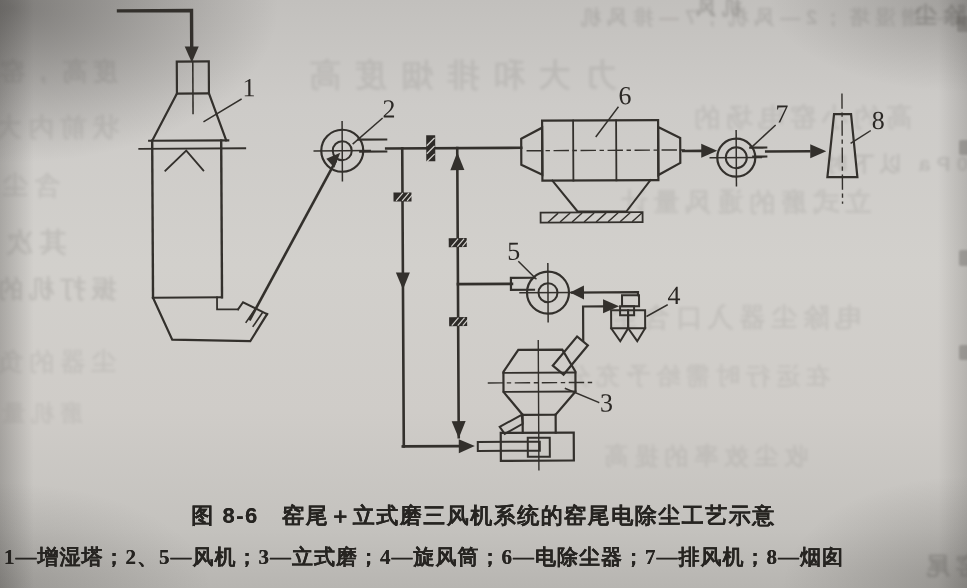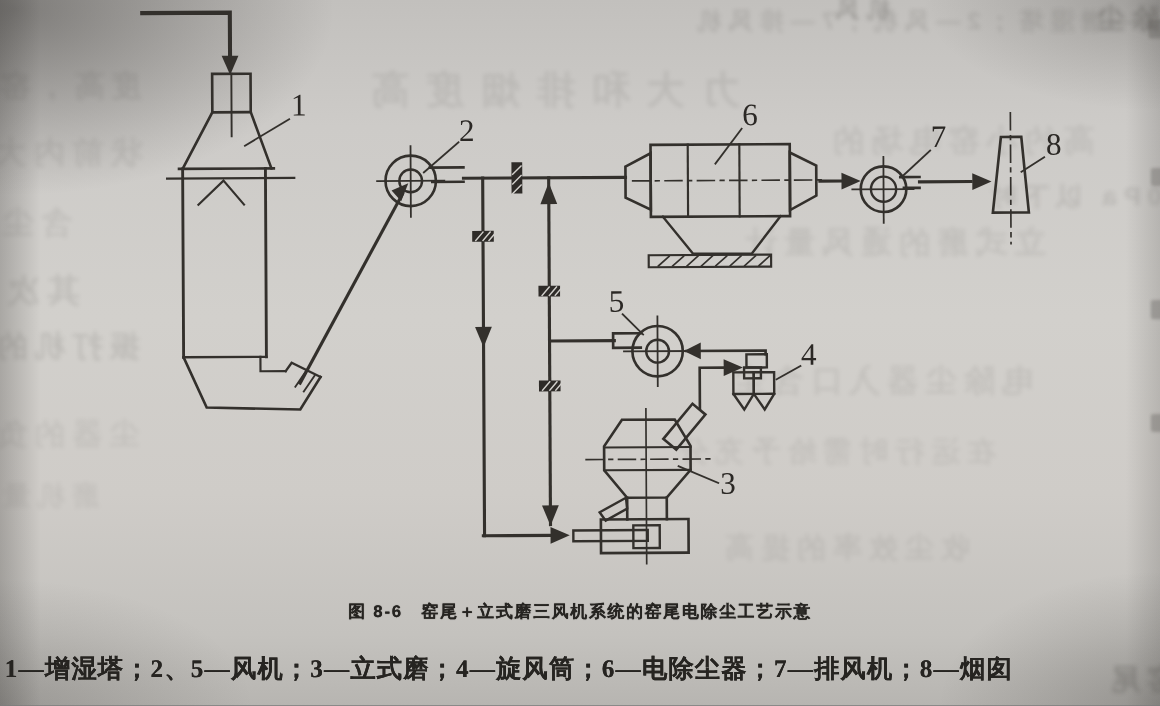--- a/index.html
+++ b/index.html
@@ -32,21 +32,21 @@
     position:absolute;
     background:#55524e;
     filter:blur(1.2px);
     opacity:.32;
     border-radius:2px;
   }
   svg{position:absolute;left:0;top:0;transform:rotate(-0.3deg);}
   .caption-title{
     position:absolute;left:0;top:501px;width:967px;
     text-align:center;
-    font-size:14px;font-weight:bold;letter-spacing:1.5px;
+    font-size:22px;font-weight:bold;letter-spacing:1.5px;
     color:#262421;
     text-shadow:0 0 .6px #262421;
   }
   .caption-legend{
     position:absolute;left:4px;top:543px;width:960px;
     font-family:"Liberation Serif",serif;
     font-size:21px;font-weight:bold;letter-spacing:1px;
     color:#262421;
     white-space:nowrap;
     text-shadow:0 0 .5px #262421;

